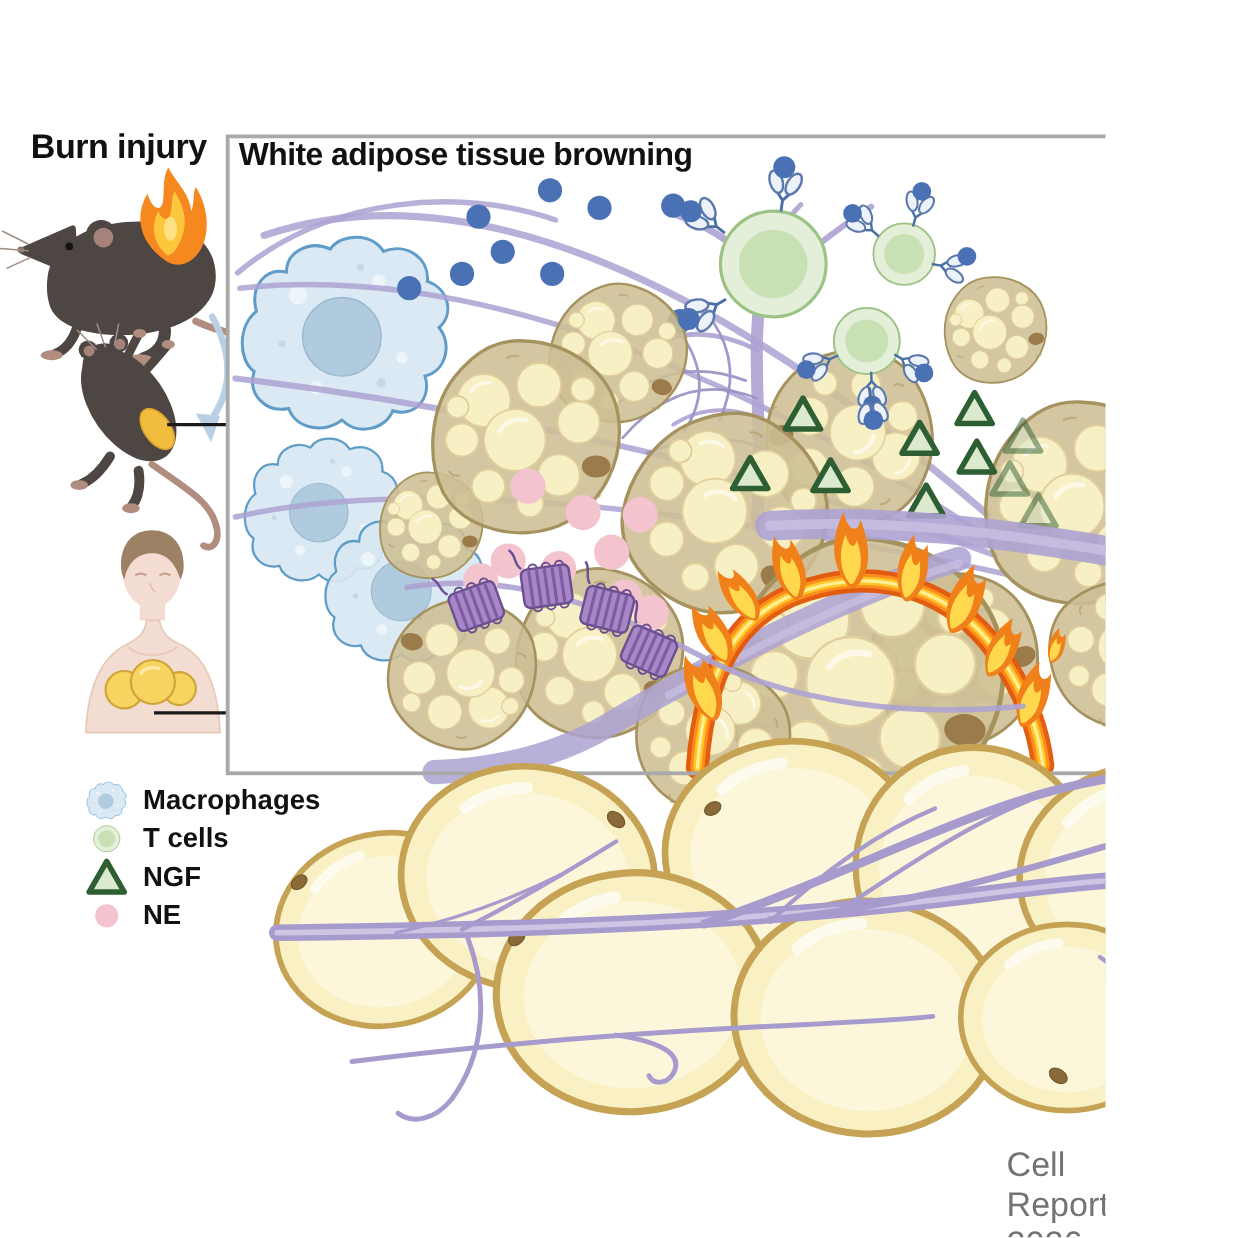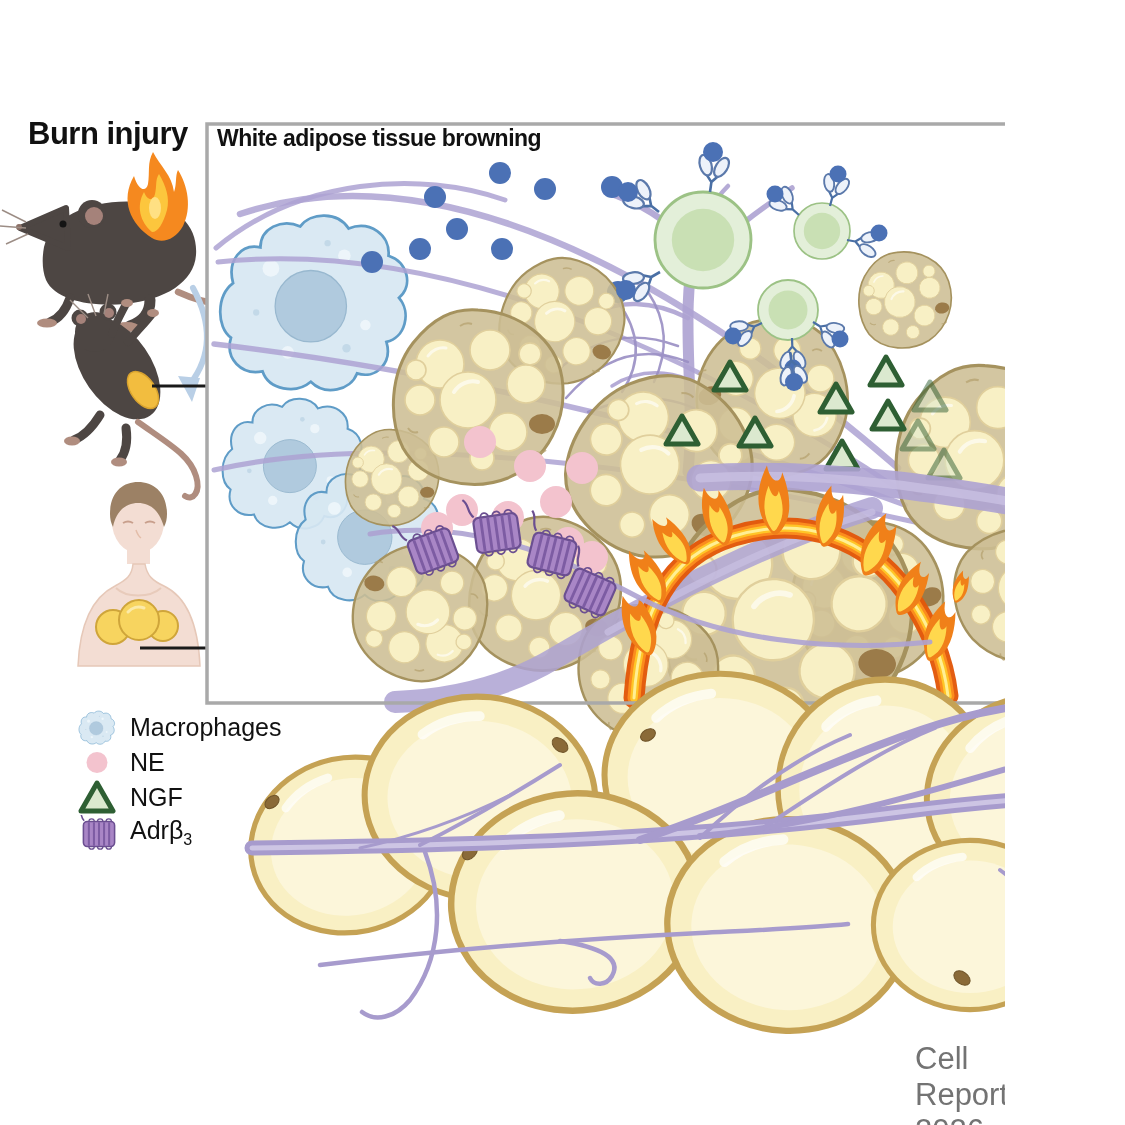--- a/index.html
+++ b/index.html
@@ -1,23 +1,23 @@
 <!DOCTYPE html>
 <html><head>
 <meta charset="utf-8">
 <style>
   html,body{margin:0;padding:0;background:#ffffff;}
   #stage{position:relative;width:1005px;height:1125px;overflow:hidden;background:#fff;
          font-family:"Liberation Sans",sans-serif;}
   #art{position:absolute;left:0;top:0;z-index:1;}
   .txt{position:absolute;z-index:5;color:#111;}
   #burn-title{left:28px;top:116px;font-size:31px;font-weight:bold;letter-spacing:-0.5px;}
-  #panel-title{left:217px;top:125px;font-size:23px;font-weight:bold;letter-spacing:-0.5px;}
+  #panel-title{left:217px;top:125px;font-size:29px;font-weight:bold;letter-spacing:-0.5px;}
   #legend{position:absolute;left:74px;top:710px;z-index:5;display:flex;flex-direction:column;}
-  .lrow{display:flex;align-items:center;height:35px;gap:10px;}
+  .lrow{display:flex;align-items:center;height:35px;gap:10px;font-weight:bold;}
   .licon{width:46px;height:35px;flex:0 0 46px;display:flex;align-items:center;justify-content:center;}
   .llabel{font-size:25px;color:#111;line-height:1;}
   .llabel sub{font-size:16px;}
   #caption{left:915px;top:1041px;font-size:31px;color:#737373;}
 </style>
 </head>
 <body>
 
 <div id="stage">
 
@@ -356,38 +356,38 @@
     <span class="licon">
       <svg width="44" height="35" viewBox="0 0 44 35">
             <use href="#macro-g" transform="translate(22,17.5) scale(0.2)"></use>
           </svg>
     </span>
     <span class="llabel">Macrophages</span>
   </div>
   <div class="lrow">
     <span class="licon">
       <svg width="44" height="35" viewBox="0 0 44 35">
-            <circle cx="22" cy="17.5" r="10.5" fill="#f3c3ce"></circle>
+            <use href="#tcell-g" transform="translate(22,17.5) scale(0.3)"></use>
           </svg>
     </span>
-    <span class="llabel">NE</span>
+    <span class="llabel">T cells</span>
   </div>
   <div class="lrow">
     <span class="licon">
       <svg width="44" height="35" viewBox="0 0 44 35">
             <use href="#ngf-g" transform="translate(22,19)"></use>
           </svg>
     </span>
     <span class="llabel">NGF</span>
   </div>
   <div class="lrow">
     <span class="licon">
       <svg width="44" height="35" viewBox="0 0 44 35">
-            <use href="#adrb3-g" transform="translate(24,19) scale(0.78)"></use>
+            <circle cx="22" cy="17.5" r="10.5" fill="#f3c3ce"></circle>
           </svg>
     </span>
-    <span class="llabel"><span>Adrβ</span><sub>3</sub></span>
+    <span class="llabel">NE</span>
   </div>
 </div>
 
 <div id="caption" class="txt">Cell Reports, 2026</div>
 
 </div>
 
 </body></html>

